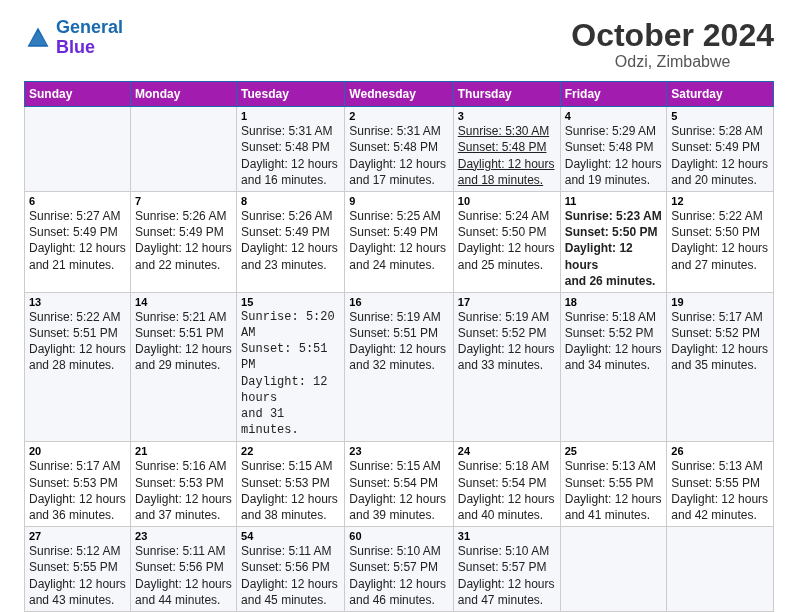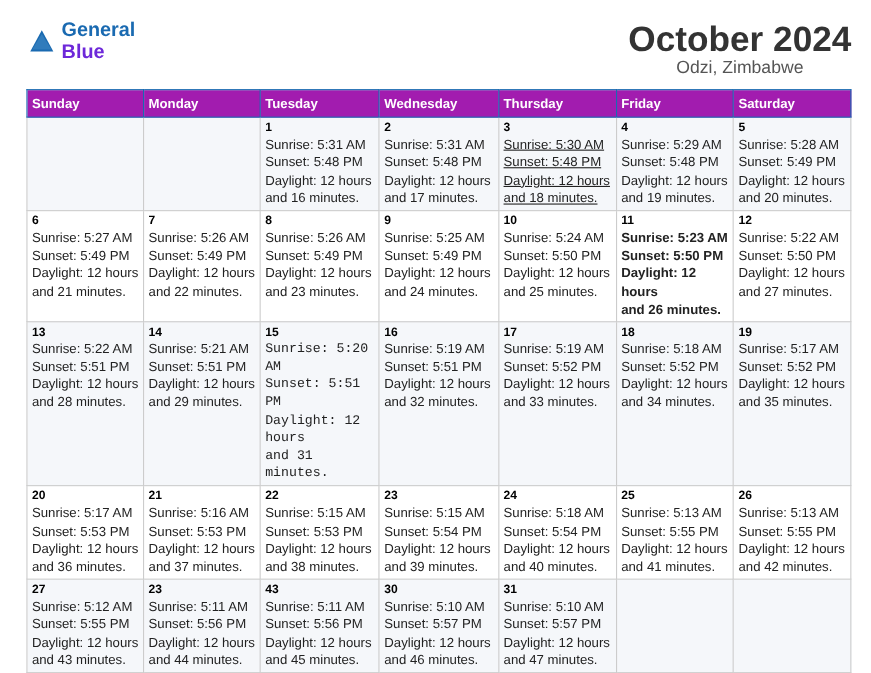--- a/index.html
+++ b/index.html
@@ -247,25 +247,25 @@
         </tr>
         <tr>
           <td><span class="day-num">27</span><span class="day-info" style="white-space: pre-line;">Sunrise: 5:12 AM
 Sunset: 5:55 PM
 Daylight: 12 hours
 and 43 minutes.</span></td>
           <td><span class="day-num">23</span><span class="day-info" style="white-space: pre-line;">Sunrise: 5:11 AM
 Sunset: 5:56 PM
 Daylight: 12 hours
 and 44 minutes.</span></td>
-          <td><span class="day-num">43</span><span class="day-info" style="white-space: pre-line;">Sunrise: 5:11 AM
+          <td><span class="day-num">54</span><span class="day-info" style="white-space: pre-line;">Sunrise: 5:11 AM
 Sunset: 5:56 PM
 Daylight: 12 hours
 and 45 minutes.</span></td>
-          <td><span class="day-num">30</span><span class="day-info" style="white-space: pre-line;">Sunrise: 5:10 AM
+          <td><span class="day-num">60</span><span class="day-info" style="white-space: pre-line;">Sunrise: 5:10 AM
 Sunset: 5:57 PM
 Daylight: 12 hours
 and 46 minutes.</span></td>
           <td><span class="day-num">31</span><span class="day-info" style="white-space: pre-line;">Sunrise: 5:10 AM
 Sunset: 5:57 PM
 Daylight: 12 hours
 and 47 minutes.</span></td>
           <td class="empty-cell"></td>
           <td class="empty-cell"></td>
         </tr>

